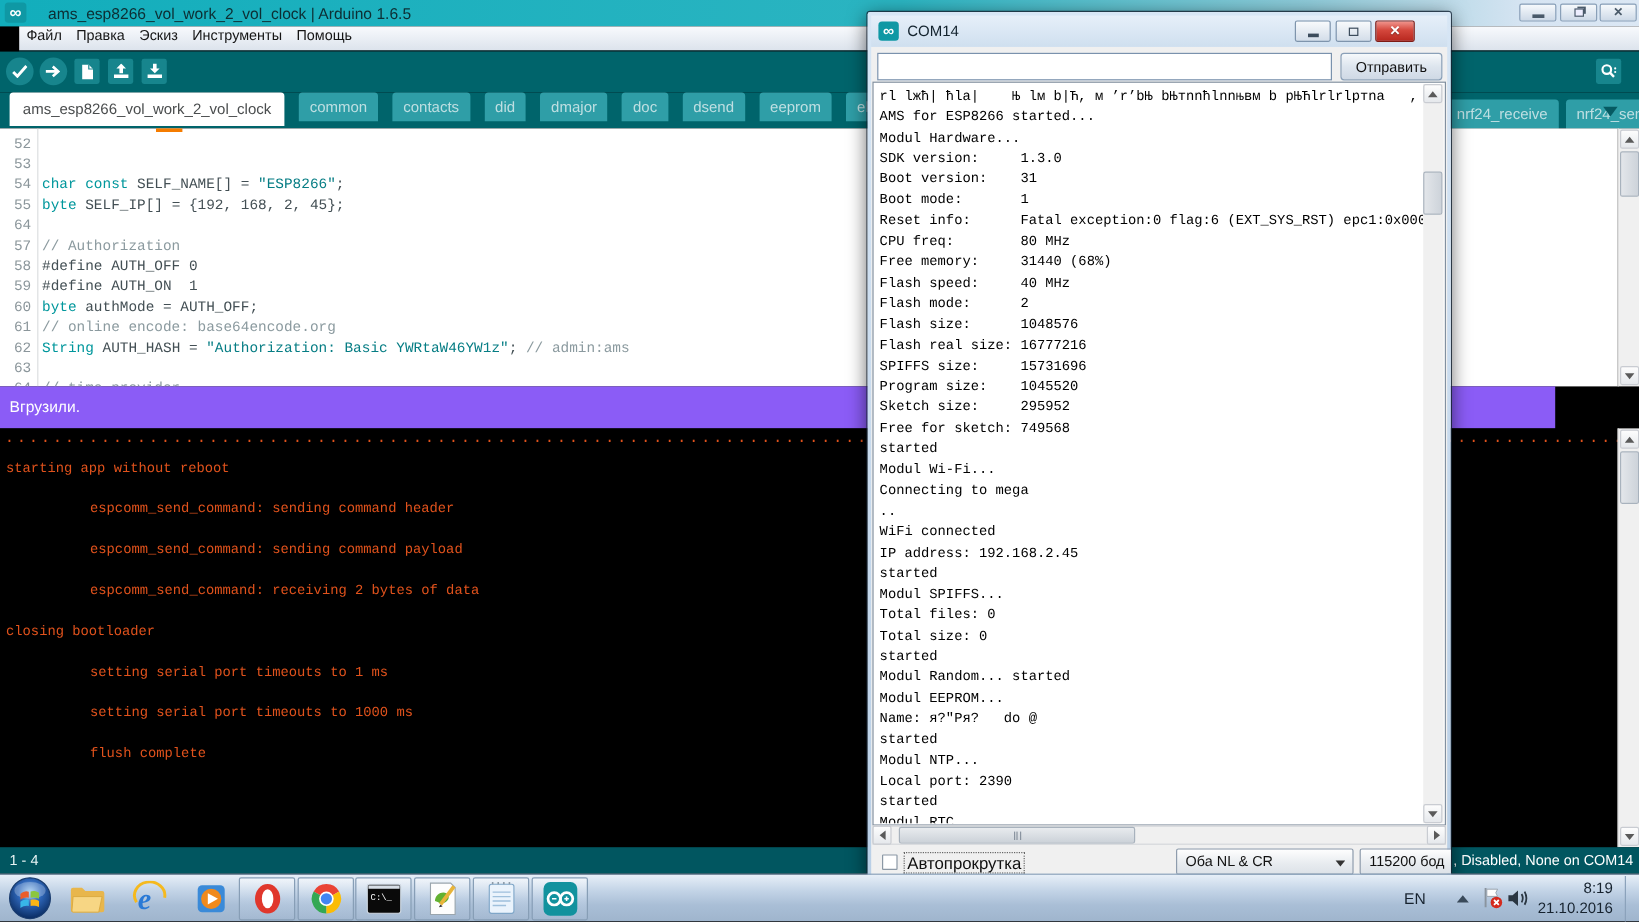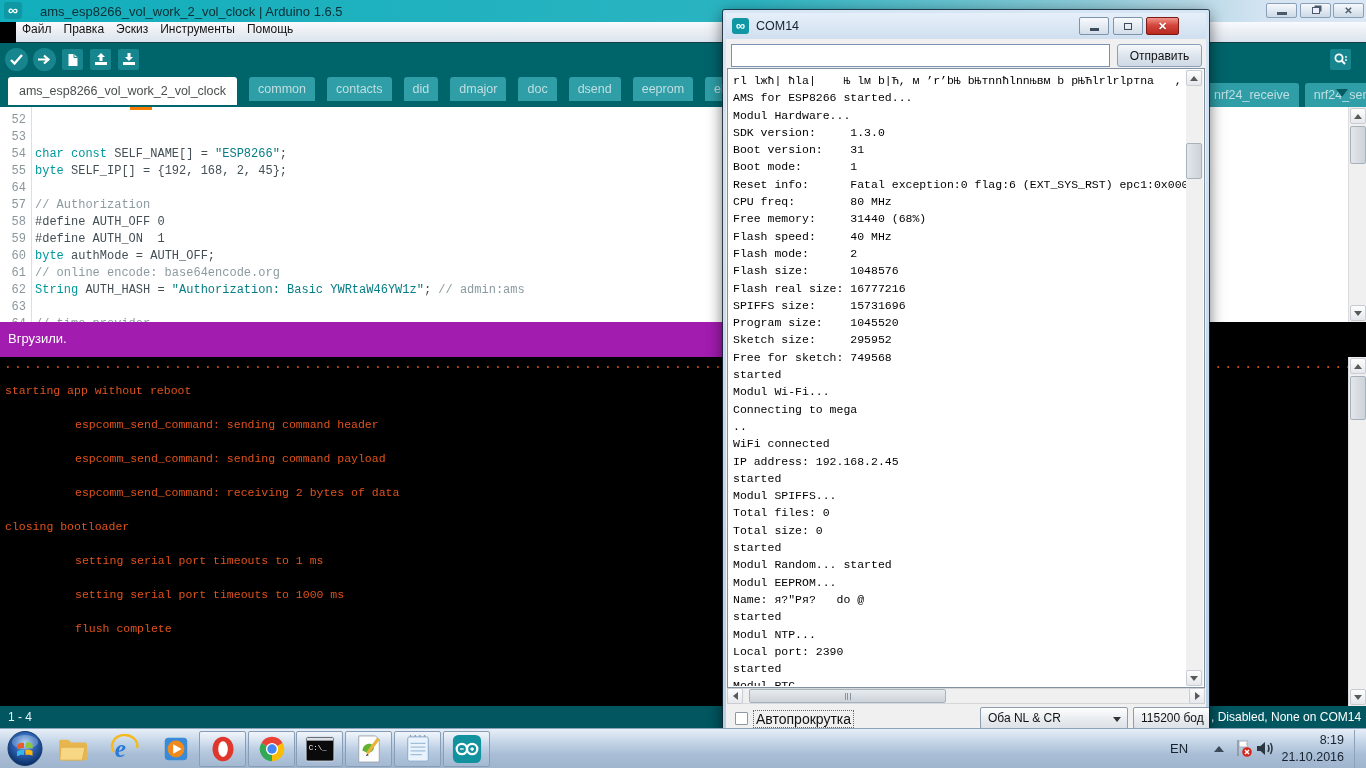--- a/index.html
+++ b/index.html
@@ -46,21 +46,21 @@
 .scol{background:#f0f0f0;border-left:1px solid #dcdcdc}
 .sbtn{position:absolute;left:1px;width:16px;height:16px;background:linear-gradient(#fdfdfd,#e5e8ec);border:1px solid #c9ccd2;border-radius:2px;display:flex;align-items:center;justify-content:center}
 .tri-up{width:0;height:0;border-left:4px solid transparent;border-right:4px solid transparent;border-bottom:5px solid #5a5a5a}
 .tri-down{width:0;height:0;border-left:4px solid transparent;border-right:4px solid transparent;border-top:5px solid #5a5a5a}
 .tri-left{width:0;height:0;border-top:4px solid transparent;border-bottom:4px solid transparent;border-right:5px solid #5a5a5a}
 .tri-right{width:0;height:0;border-top:4px solid transparent;border-bottom:4px solid transparent;border-left:5px solid #5a5a5a}
 .sthumb{position:absolute;left:1px;width:16px;background:linear-gradient(90deg,#e3e6ea,#cdd3da);border:1px solid #a8b2bd;border-radius:2px}
 #edScroll{left:1348px;top:107px;width:18px;height:215px}
 #conScroll{left:1348px;top:357px;width:18px;height:349px}
 
-#msgbar{left:0;top:322px;width:1203px;height:35px;background:#a21caf}
+#msgbar{left:0;top:322px;width:1296px;height:35px;background:#8b5cf6}
 #msgtext{left:8px;top:9px;font-size:13px;color:#fff}
 
 #console{left:0;top:357px;width:1348px;height:349px;background:#000;overflow:hidden;color:#e0521c}
 #dots{position:absolute;left:4px;top:0px;font-family:"Liberation Mono",monospace;font-size:13px;letter-spacing:2.2px;white-space:nowrap}
 #conLines{position:absolute;left:5px;top:27px;width:1340px}
 .conline{height:34px;font-family:"Liberation Mono",monospace;font-size:11.5px;white-space:pre}
 .conline.ind{padding-left:70px}
 
 #statusbar{left:0;top:706px;width:1366px;height:22px;background:#015660}
 #sbleft{left:8px;top:4px;font-size:12px;color:#e8f4f4}

